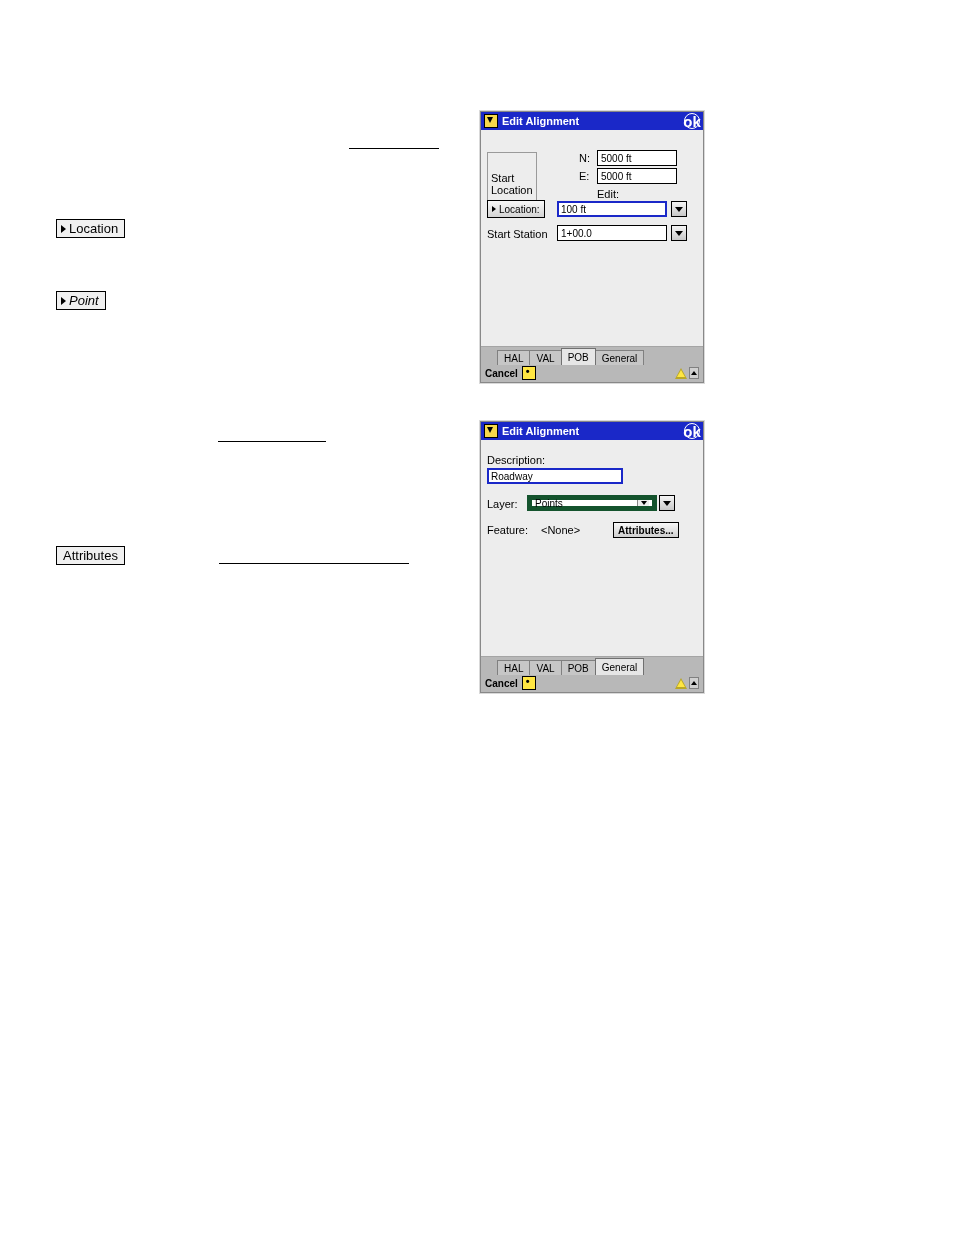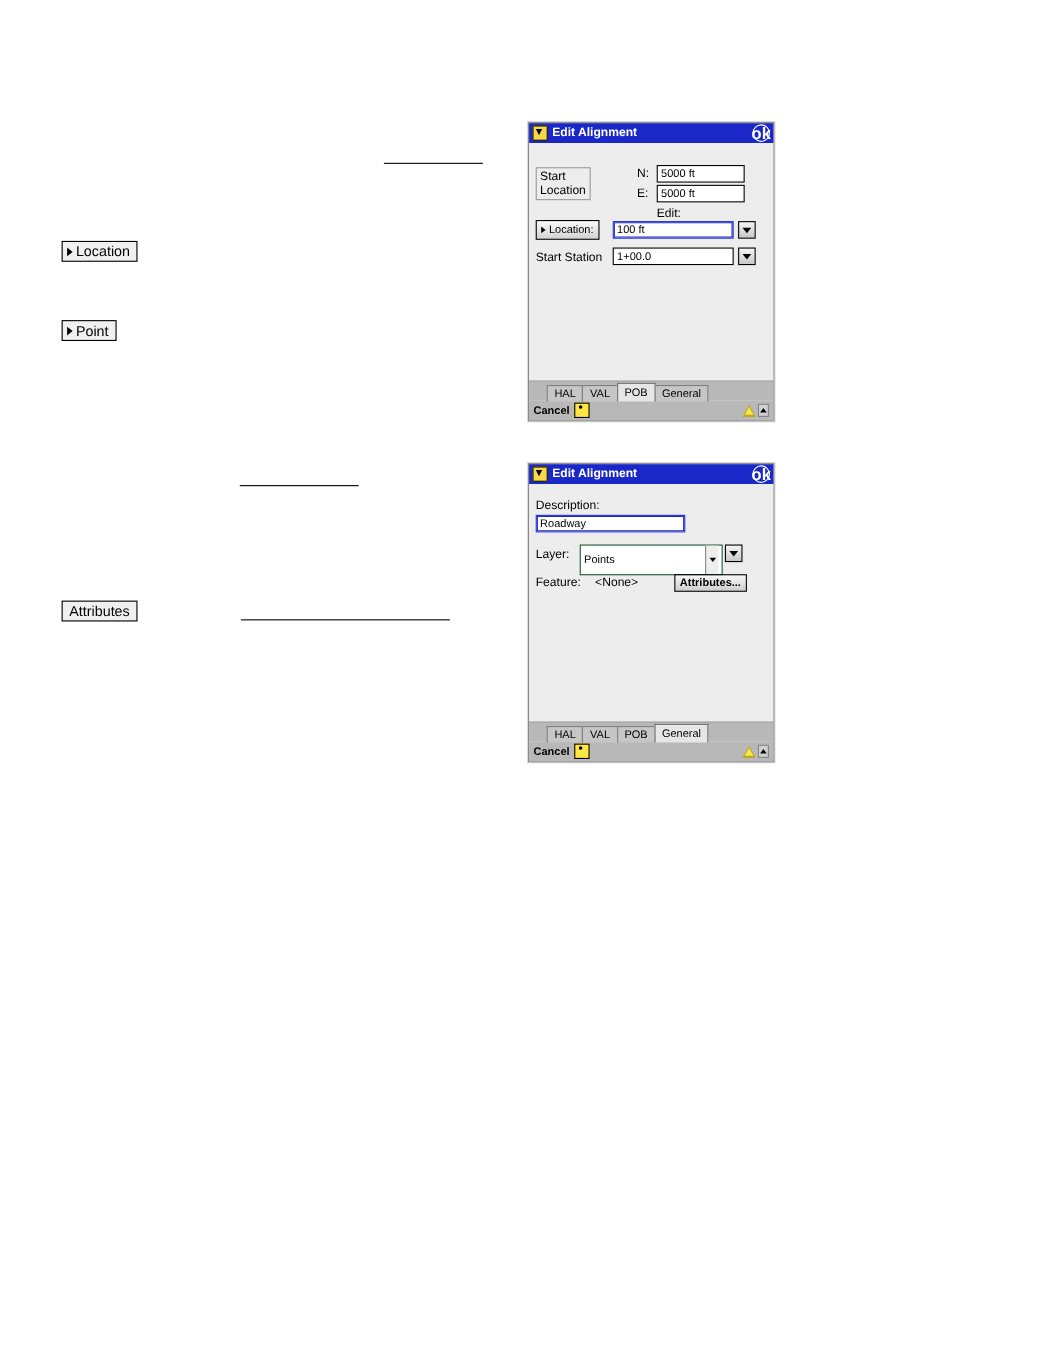--- a/index.html
+++ b/index.html
@@ -220,23 +220,23 @@
     background: linear-gradient(#f8f8f8,#cfcfcf);
     padding: 1px 4px;
     font-size: 10px;
     font-weight: bold;
     height: 16px;
     display: inline-flex;
     align-items: center;
   }
   .combo {
     display: inline-flex;
-    border: 1px solid #14532d;
+    border: 5px solid #14532d;
     background: #fff;
-    height: 28px;
+    height: 16px;
     align-items: center;
     padding: 0 3px;
     font-size: 10px;
   }
   .combo-arrow {
     width: 12px;
     border-left: 1px solid #888;
     display:flex;align-items:center;justify-content:center;
     height:100%;
     background:#eee;
@@ -254,40 +254,40 @@
 
 <div class="underline-seg" style="left:349px; top:148px; width:90px;"></div>
 <div class="underline-seg" style="left:218px; top:441px; width:108px;"></div>
 <div class="underline-seg" style="left:219px; top:563px; width:190px;"></div>
 
 <div class="inline-btn" style="left:56px; top:219px;">
   <span class="tri"></span>
   <span>Location</span>
 </div>
 
-<div class="inline-btn" style="left:56px; top:291px;">
+<div class="inline-btn" style="left:56px; top:291px;font-style:italic;">
   <span class="tri"></span>
   <span>Point</span>
 </div>
 
 <div class="inline-btn" style="left:56px; top:546px; padding-left:6px;">
   <span>Attributes</span>
 </div>
 
 <div class="window" style="left:480px; top:111px;">
   <div class="titlebar">
     <div class="app-icon"></div>
     <span>Edit Alignment</span>
     <div class="ok-btn">
         <span>ok</span>
       </div>
   </div>
   <div class="client" style="height:210px;">
 
-    <div style="position:absolute; left:6px; top:22px; width:50px; border:1px solid #9a9a9a; padding:2px 3px; line-height:12px;">
+    <div style="position:absolute; left:6px; top:22px; width:50px; border:1px solid #9a9a9a; padding:19px 3px; line-height:12px;">
       <span class="lbl">Start</span><br>
       <span class="lbl">Location</span>
     </div>
     <span class="lbl" style="position:absolute; left:98px; top:22px;">N:</span>
     <div class="txt" style="position:absolute; left:116px; top:20px; width:80px;">
         <span>5000 ft</span>
       </div>
     <span class="lbl" style="position:absolute; left:98px; top:40px;">E:</span>
     <div class="txt" style="position:absolute; left:116px; top:38px; width:80px;">
         <span>5000 ft</span>

